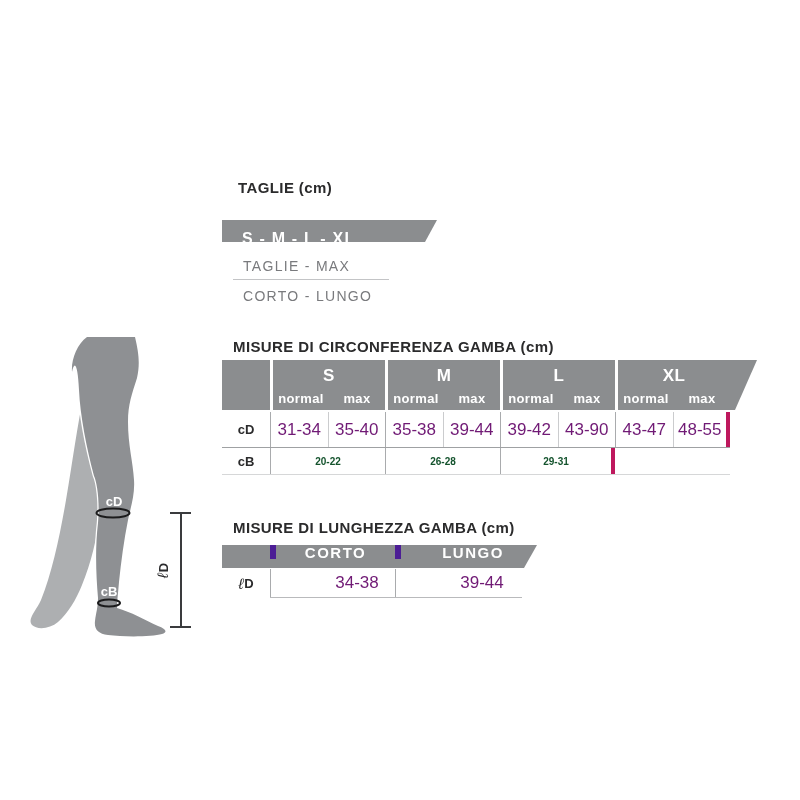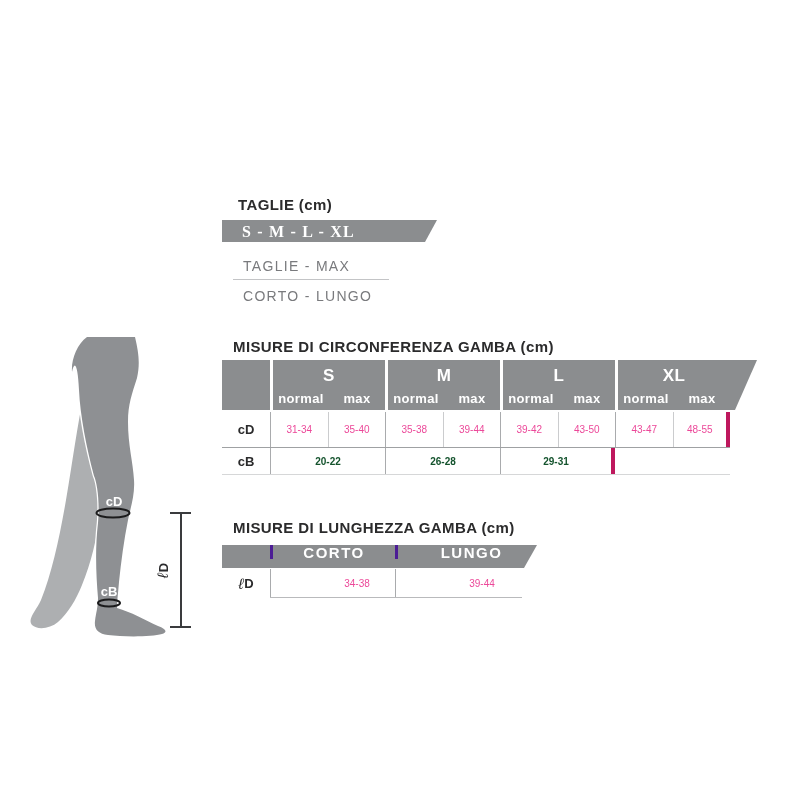--- a/index.html
+++ b/index.html
@@ -32,56 +32,56 @@
     border-left:3px solid #ffffff;display:flex;flex-direction:column;}
   .grp-size{height:26px;display:flex;align-items:flex-end;justify-content:center;
     color:#fff;font-weight:700;font-size:17px;letter-spacing:.5px;}
   .grp-sub{flex:1;display:flex;}
   .grp-sub span{flex:1;display:flex;align-items:center;justify-content:center;
     color:#fff;font-weight:700;font-size:13px;letter-spacing:.4px;}
   .body-row{display:flex;box-sizing:border-box;}
   .lbl-cell{width:48px;display:flex;align-items:center;justify-content:center;
     font-size:13px;font-weight:700;color:#2b2b2c;}
   .val-cell{display:flex;align-items:center;justify-content:center;
-    font-size:10px;color:#ec4899;box-sizing:border-box;}
+    font-size:17px;color:#701a75;box-sizing:border-box;}
   .b-grp{border-left:1px solid #a9abad;}
   .b-inner{border-left:1px solid #cbccce;}
   .b-right{border-right:4px solid #be185d;}
   .cd-cell{width:57.5px;}
   .cb-cell{width:115px;font-weight:700;font-size:10px;color:#14532d;}
 
   
   .tbl2-band{
     left:222px;top:545px;width:315px;height:23px;background:#8b8d8f;
     clip-path:polygon(0 0,100% 0,calc(100% - 13px) 100%,0 100%);
   }
   .t2col{position:absolute;top:0;height:14px;width:125px;box-sizing:border-box;
-    border-left:3px solid #4c1d95;display:flex;align-items:center;justify-content:center;
+    border-left:6px solid #4c1d95;display:flex;align-items:center;justify-content:center;
     color:#fff;font-weight:700;font-size:15px;letter-spacing:1.5px;}
   .t2-val{width:125px;padding-left:48px;}
 
   .script-ell{font-style:italic;font-weight:400;font-size:15px;margin-right:1px;}
   .bold-d{font-weight:700;font-size:13px;}
 
   
   .meas{background:#3a3b3d;}
   .ld-label{
     transform:rotate(-90deg);transform-origin:center;
     font-size:13px;color:#2b2b2d;white-space:nowrap;
   }
 </style>
 </head>
 <body>
 
 <div class="canvas">
 
-  <div class="abs sec-title" style="left:238px;top:196px;">TAGLIE (cm)</div>
+  <div class="abs sec-title" style="left:238px;top:179px;">TAGLIE (cm)</div>
 
   <div class="abs gray-band" style="left:222px;top:220px;width:215px;height:22px;">
-    <span class="band-text" style="position:absolute;left:20px;top:1px;line-height:22px;font-family:Liberation Serif, serif;">S - M - L - XL</span>
+    <span class="band-text" style="position:absolute;left:20px;top:8px;line-height:22px;">S - M - L - XL</span>
   </div>
 
   <div class="abs sub-line" style="left:243px;top:258px;">TAGLIE - MAX</div>
 
   <div class="abs thin-rule" style="left:233px;top:279px;width:156px;"></div>
 
   <div class="abs sub-line" style="left:243px;top:288px;">CORTO - LUNGO</div>
 
   <svg class="abs" style="left:25px;top:330px;" width="165" height="310" viewBox="0 0 165 310">
 
@@ -164,21 +164,21 @@
     </div>
   </div>
 
   <div class="abs body-row" style="left:222px;top:412px;height:35px;width:508px;">
     <div class="lbl-cell">cD</div>
     <div class="val-cell cd-cell b-grp">31-34</div>
     <div class="val-cell cd-cell b-inner">35-40</div>
     <div class="val-cell cd-cell b-grp">35-38</div>
     <div class="val-cell cd-cell b-inner">39-44</div>
     <div class="val-cell cd-cell b-grp">39-42</div>
-    <div class="val-cell cd-cell b-inner">43-50</div>
+    <div class="val-cell cd-cell b-inner">43-90</div>
     <div class="val-cell cd-cell b-grp">43-47</div>
     <div class="val-cell cd-cell b-inner b-right">48-55</div>
   </div>
 
   <div class="abs" style="left:222px;top:447px;width:508px;height:1px;background:#9fa1a3;"></div>
 
   <div class="abs body-row" style="left:222px;top:448px;height:26px;width:508px;">
     <div class="lbl-cell">cB</div>
     <div class="val-cell cb-cell b-grp">20-22</div>
     <div class="val-cell cb-cell b-grp">26-28</div>

